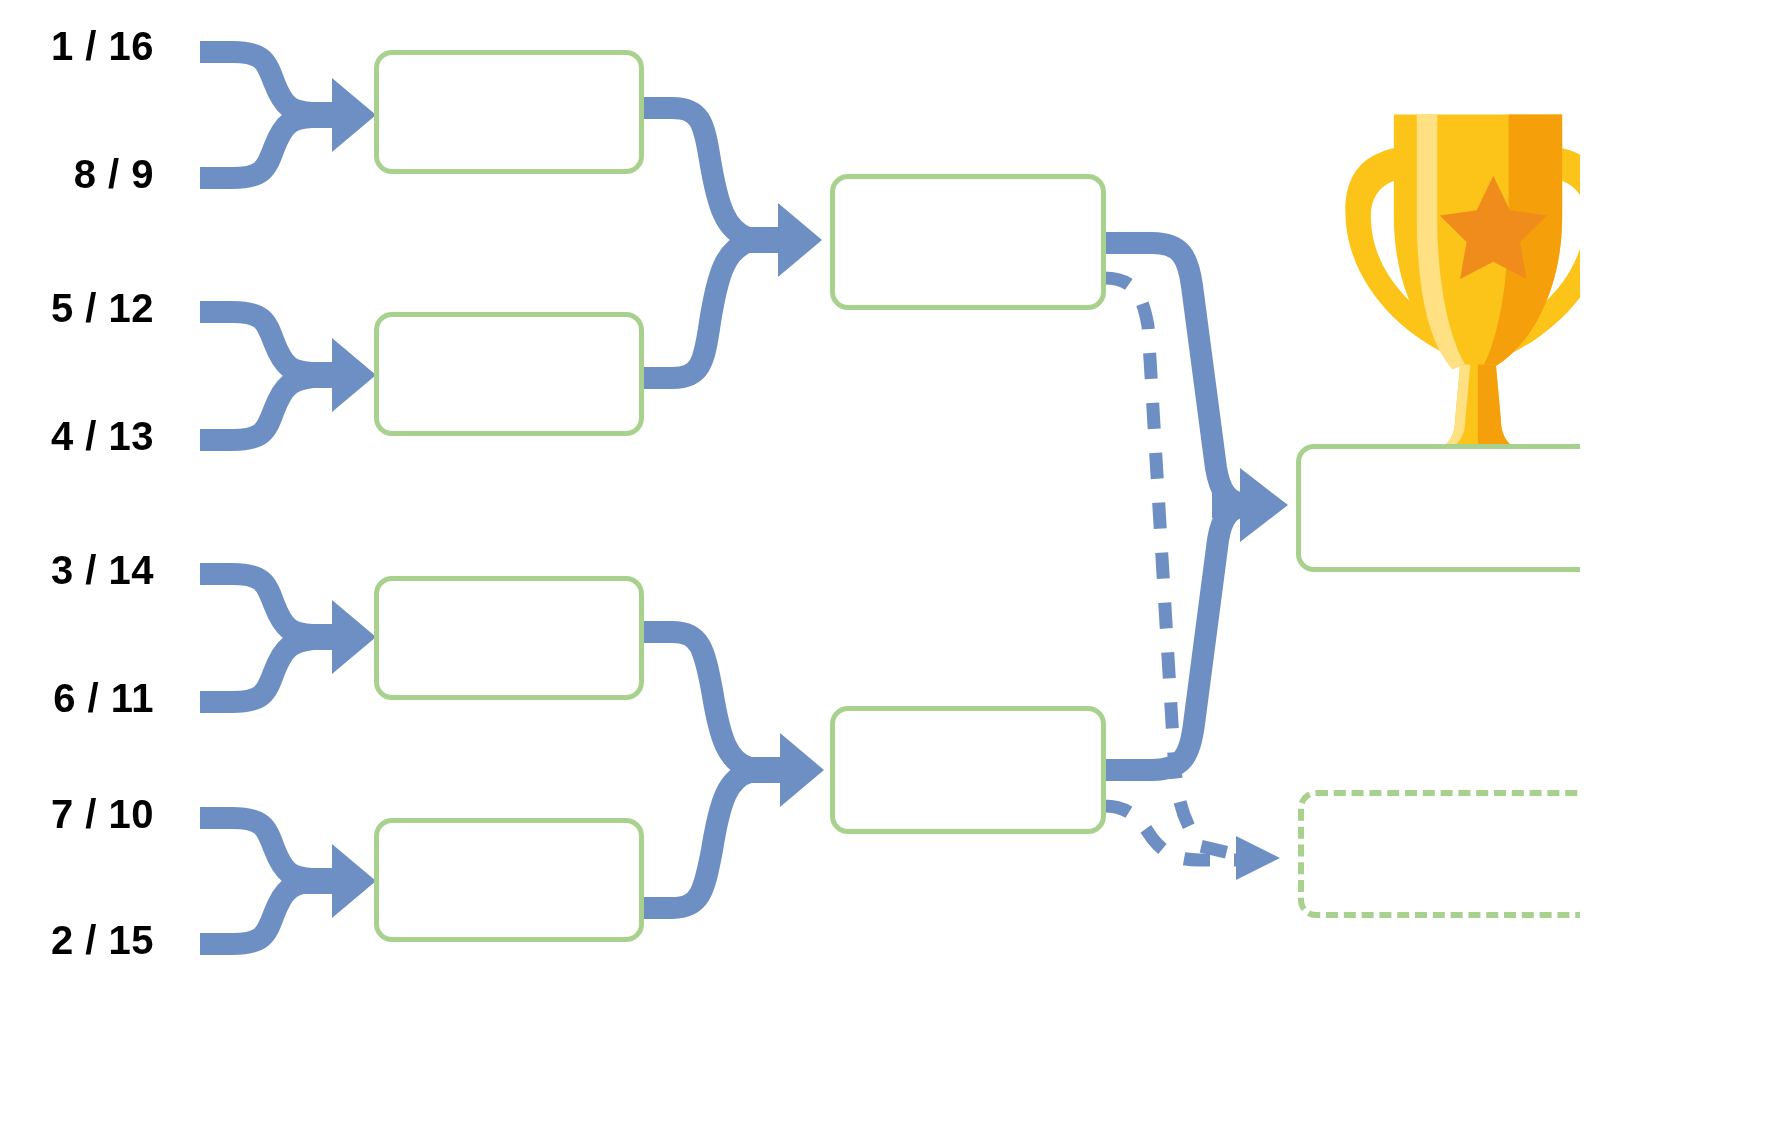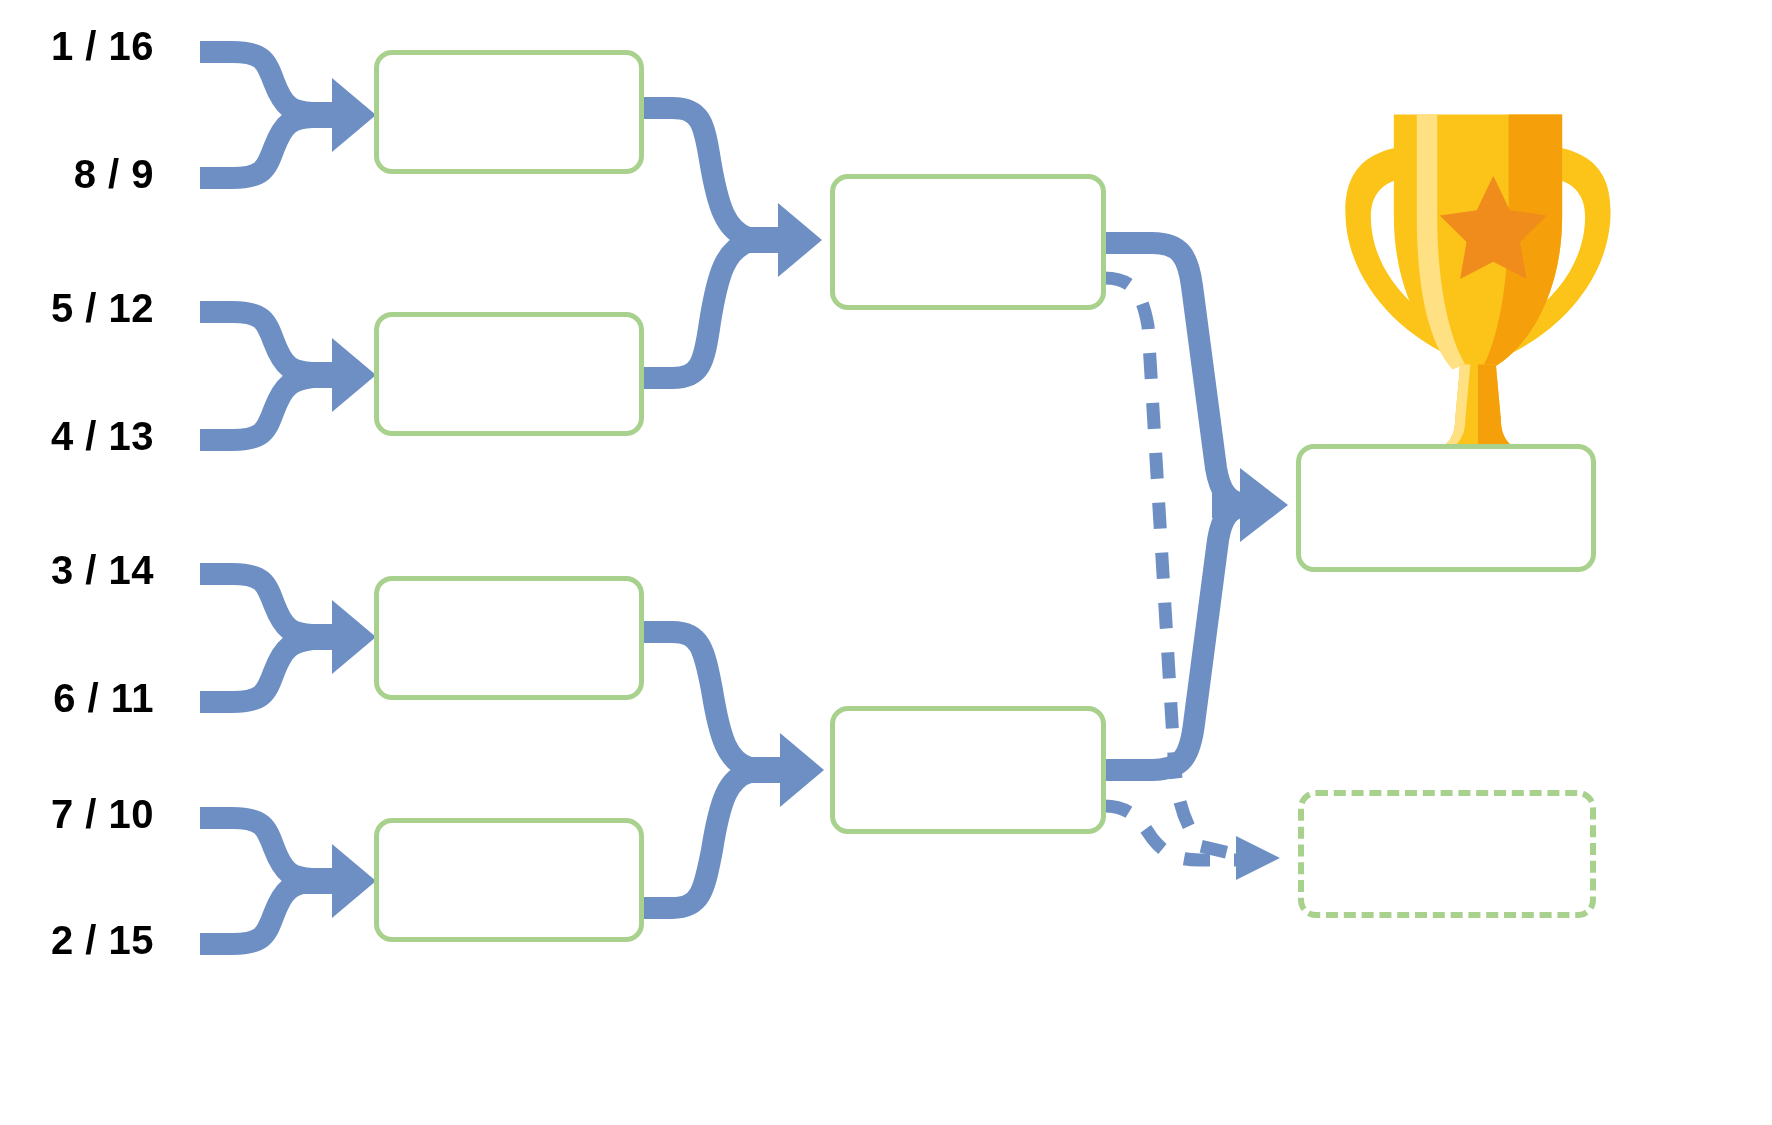--- a/index.html
+++ b/index.html
@@ -10,21 +10,20 @@
   }
   body {
     font-family: "Liberation Sans", sans-serif;
   }
   #bracket-root {
     position: relative;
     width: 1580px;
     height: 1125px;
     background: #ffffff;
     overflow: hidden;
-    padding-left: 38px;
   }
   #bracket-svg {
     position: absolute;
     left: 0;
     top: 0;
     width: 1772px;
     height: 1125px;
   }
   .seed-label {
     position: absolute;

